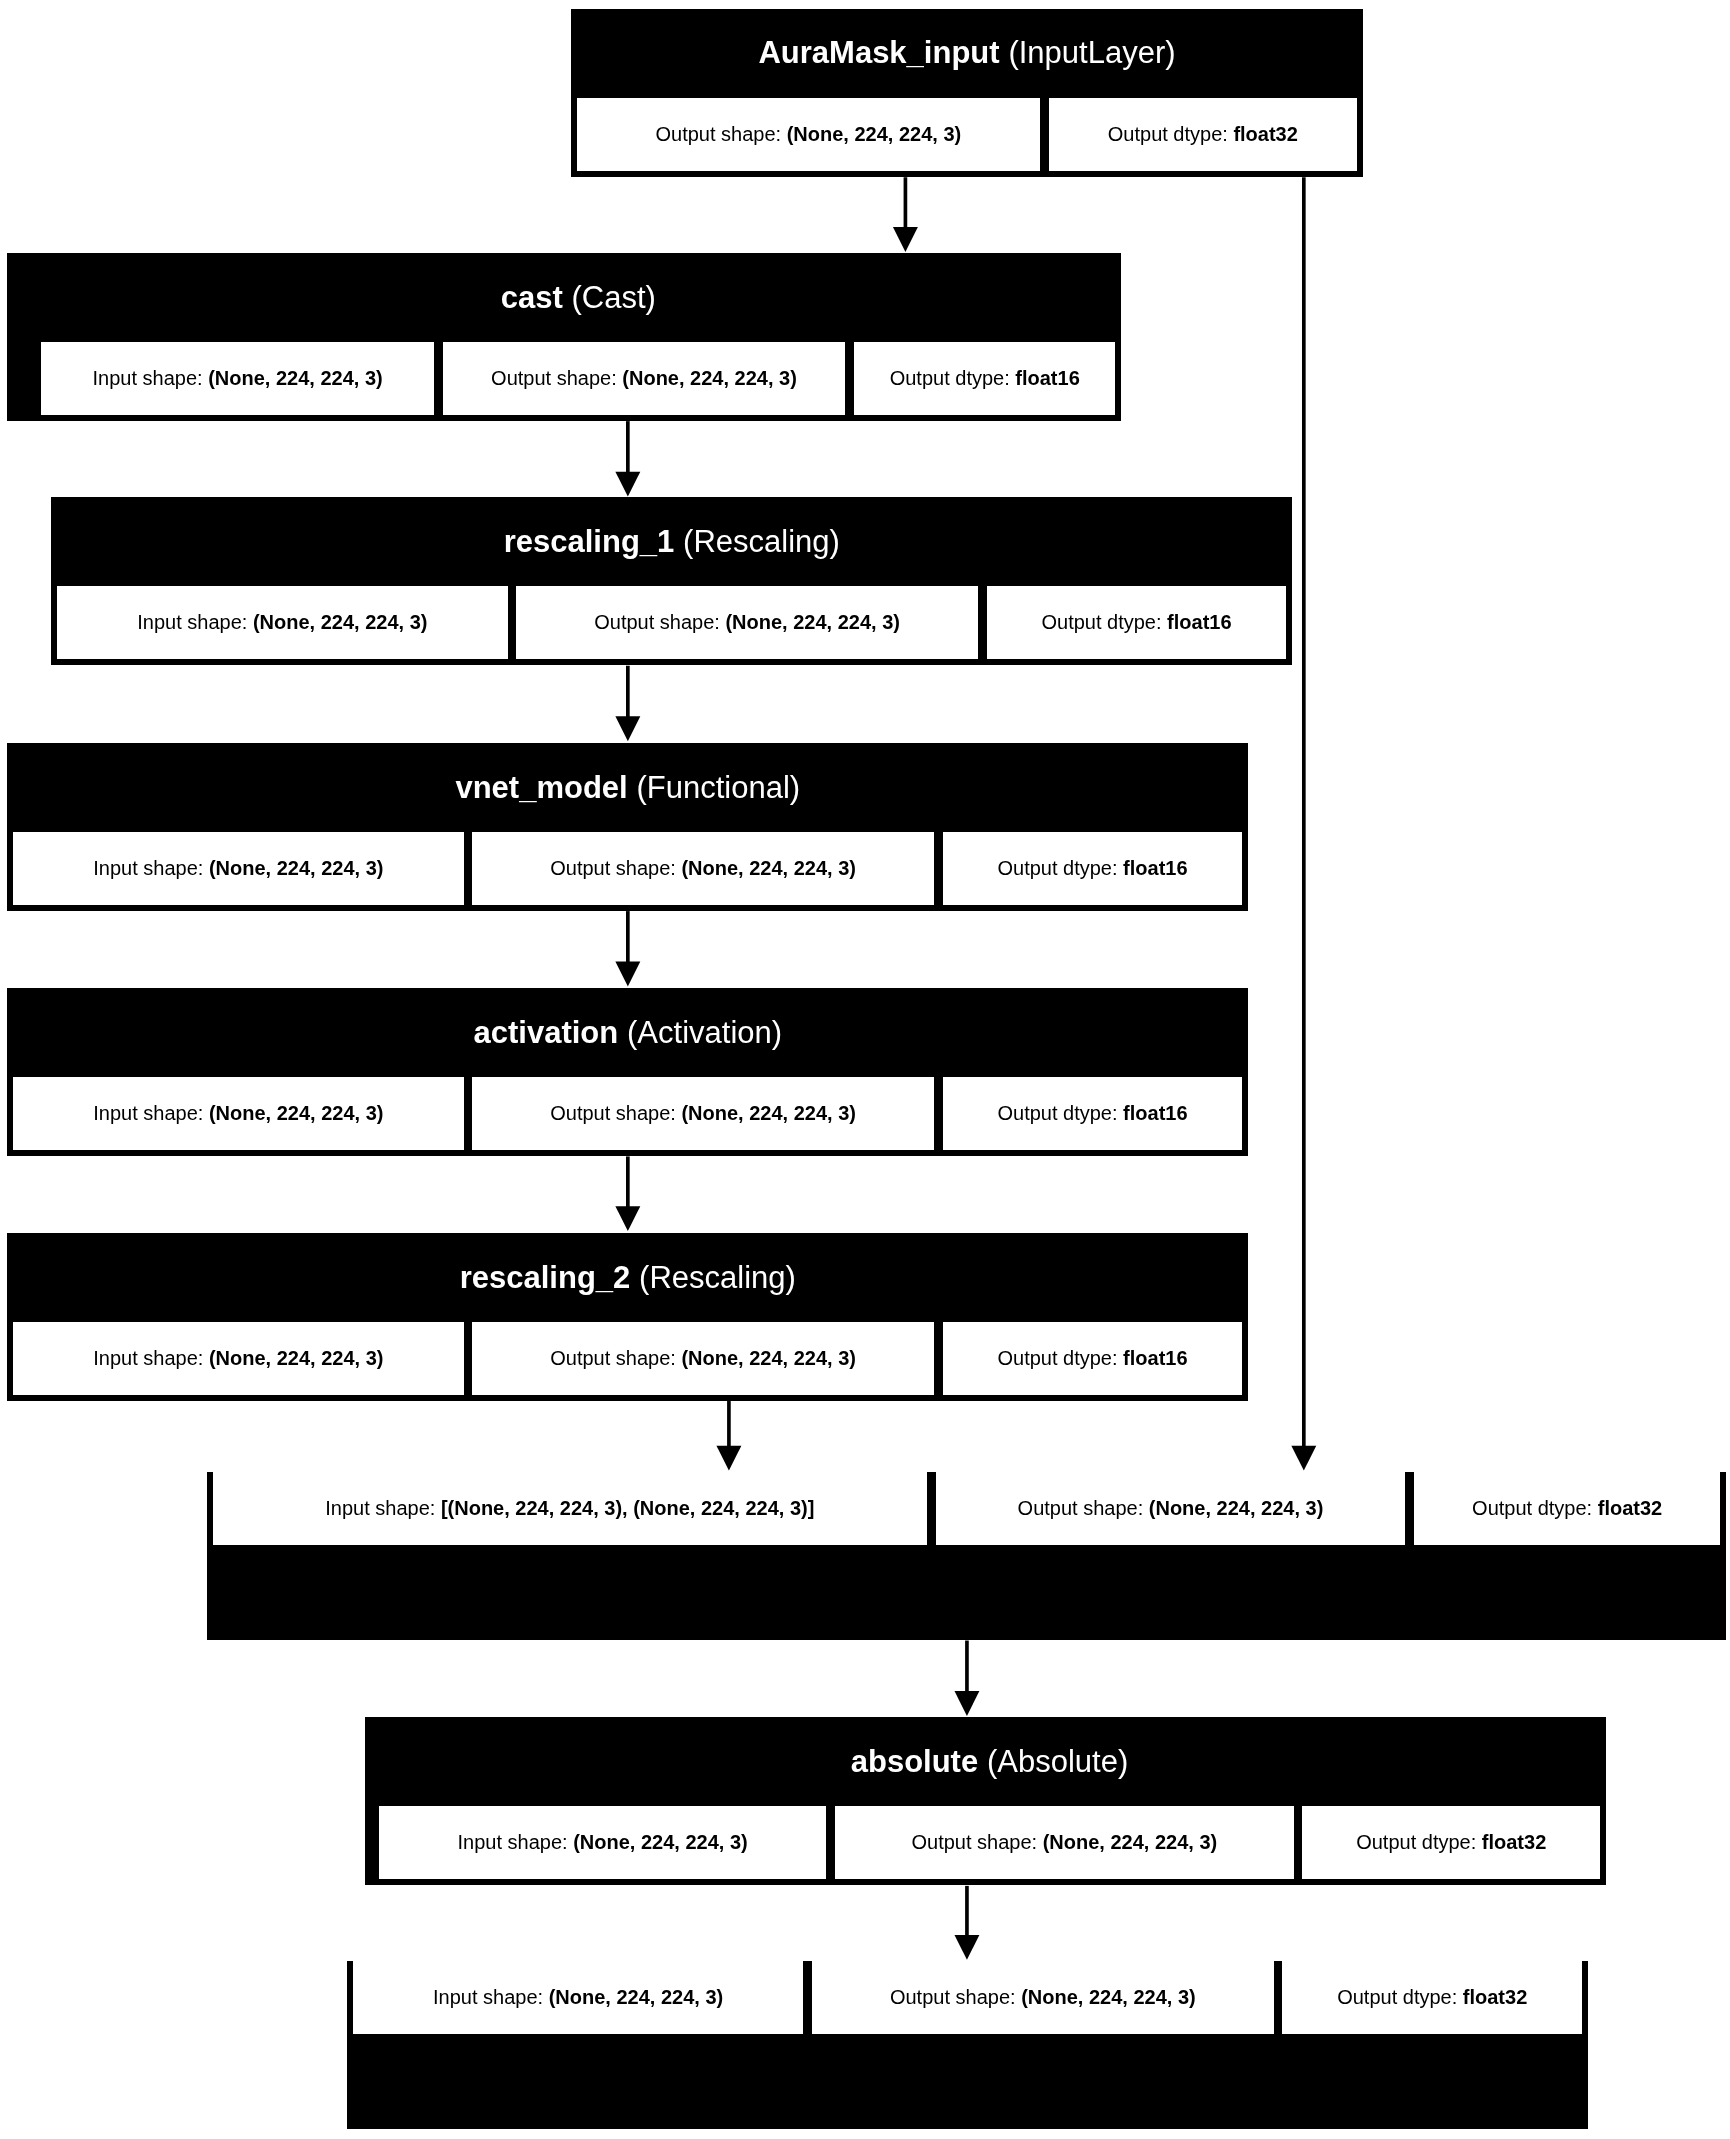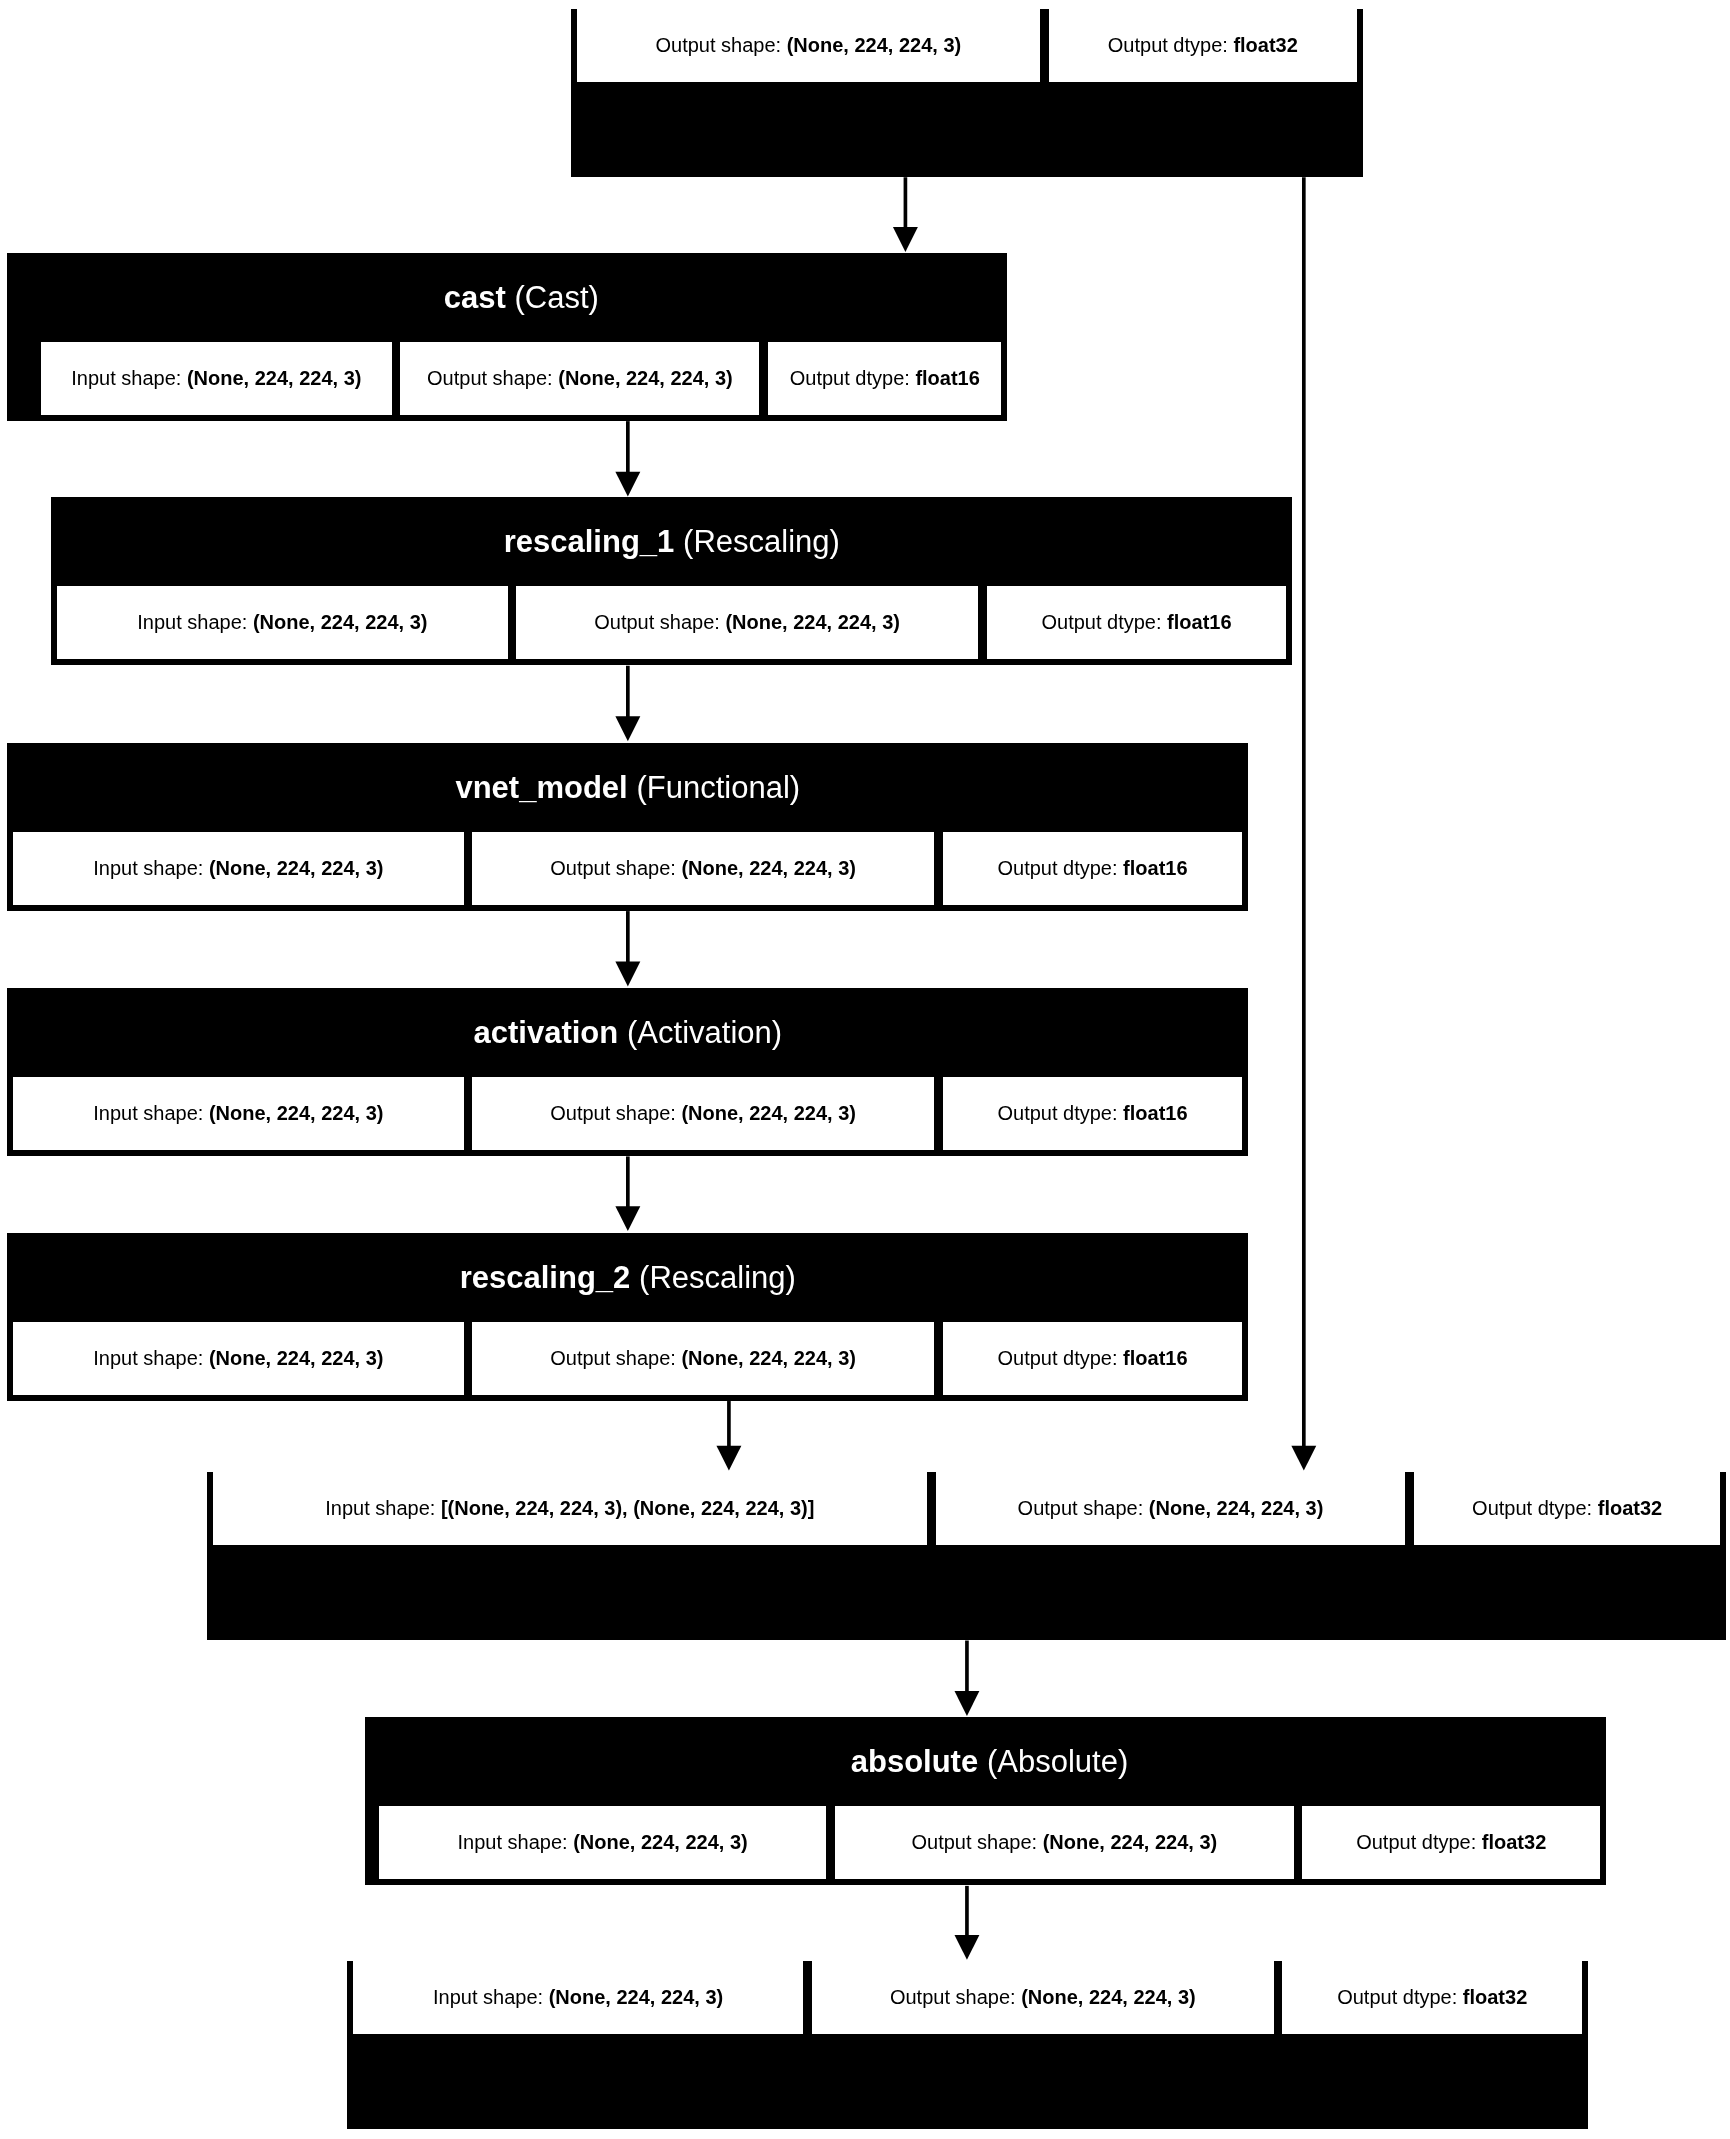--- a/index.html
+++ b/index.html
@@ -100,27 +100,28 @@
       <line class="edge-line" x1="1320" y1="2240" x2="1320" y2="2313"></line>
       <polygon class="edge-head" points="1303,2309 1337,2309 1320,2343"></polygon>
     </g>
     <g>
       <line class="edge-line" x1="1320" y1="2575" x2="1320" y2="2646"></line>
       <polygon class="edge-head" points="1303,2642 1337,2642 1320,2676"></polygon>
     </g>
   </svg>
 
   <div class="node" style="left:571px; top:8.8px; width:792px;">
+    <div class="hdr"><span class="nm">AuraMask_input</span><span class="tp">(InputLayer)</span></div>
     <div class="cells">
       <div class="cell" style="flex-grow:630;"><span class="lbl">Output shape: </span><span class="val">(None, 224, 224, 3)</span></div>
       <div class="cell" style="flex-grow:420;"><span class="lbl">Output dtype: </span><span class="val">float32</span></div>
     </div>
   </div>
 
-  <div class="node" style="left:7.3px; top:253px; width:1000px;padding-left:28px;">
+  <div class="node" style="left:7.3px; top:253px; width:1114px;padding-left:28px;">
     <div class="hdr"><span class="nm">cast</span><span class="tp">(Cast)</span></div>
     <div class="cells">
       <div class="cell" style="flex-grow:610;"><span class="lbl">Input shape: </span><span class="val">(None, 224, 224, 3)</span></div>
       <div class="cell" style="flex-grow:625;"><span class="lbl">Output shape: </span><span class="val">(None, 224, 224, 3)</span></div>
       <div class="cell" style="flex-grow:406;"><span class="lbl">Output dtype: </span><span class="val">float16</span></div>
     </div>
   </div>
 
   <div class="node" style="left:7.3px; top:497px; width:1241px;margin-left:44px;">
     <div class="hdr"><span class="nm">rescaling_1</span><span class="tp">(Rescaling)</span></div>

